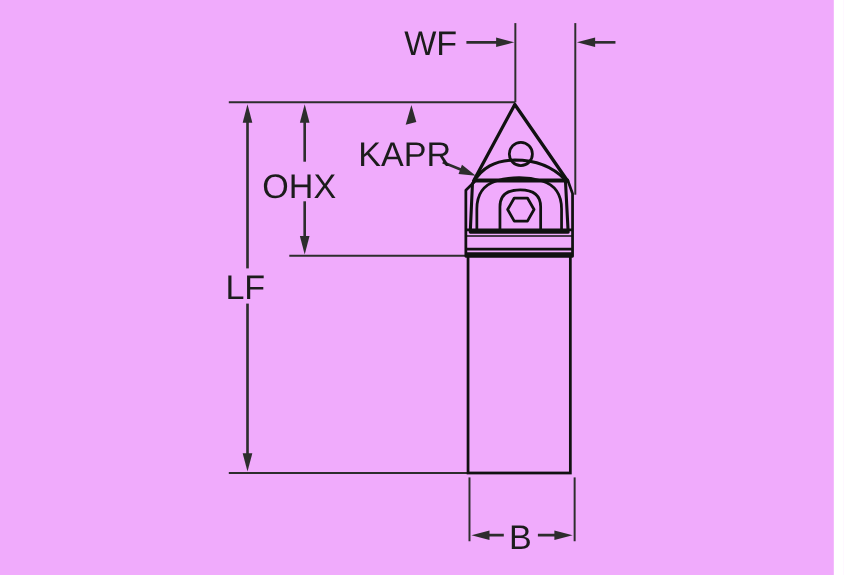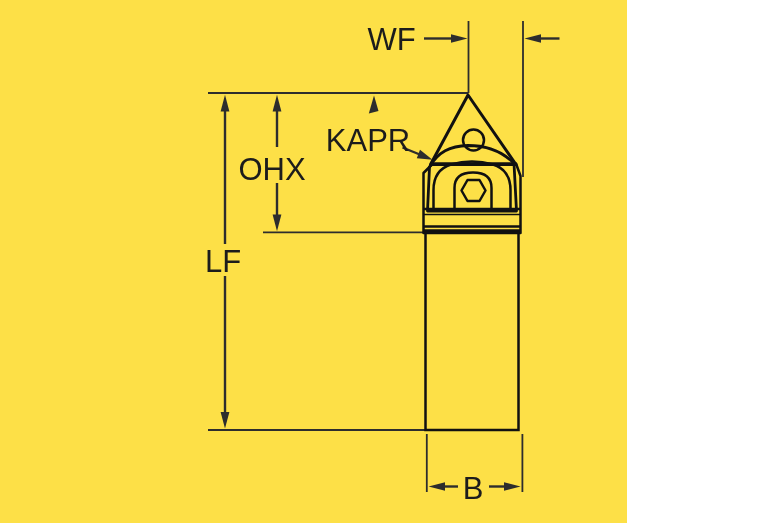--- a/index.html
+++ b/index.html
@@ -3,23 +3,23 @@
 <meta charset="utf-8">
 <style>
   html, body {
     margin: 0;
     padding: 0;
     background: #ffffff;
     font-family: "Liberation Sans", sans-serif;
   }
   .stage {
     position: relative;
-    width: 627px;
+    width: 758px;
     height: 523px;
-    background: #fde047;
+    background: #f0abfc;
     overflow: hidden;
   }
   svg { display: block; }
   .dim-text {
     font-family: "Liberation Sans", sans-serif;
     font-size: 31px;
     fill: #1c1c1c;
     text-anchor: middle;
   }
   .dim-line   { stroke: #2d2d2d; stroke-width: 2.4; fill: none; }

